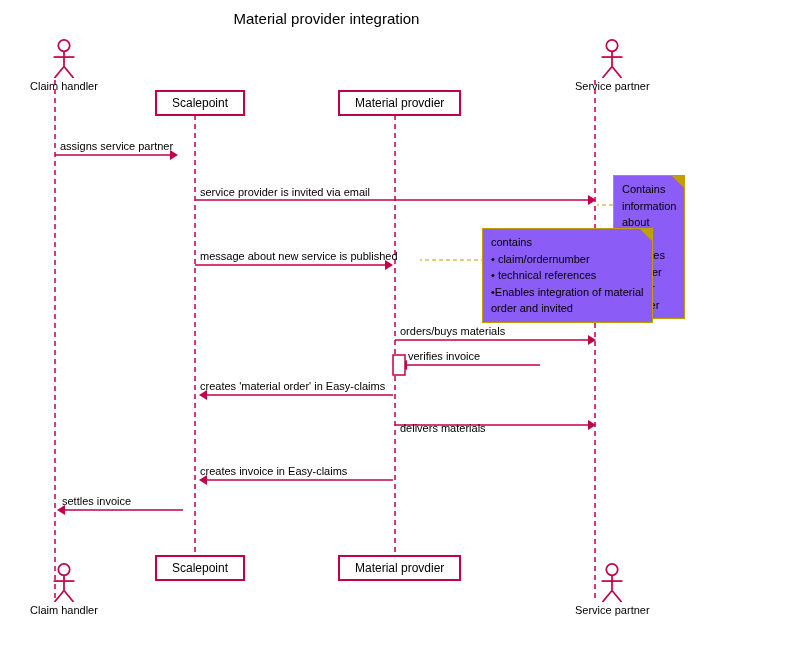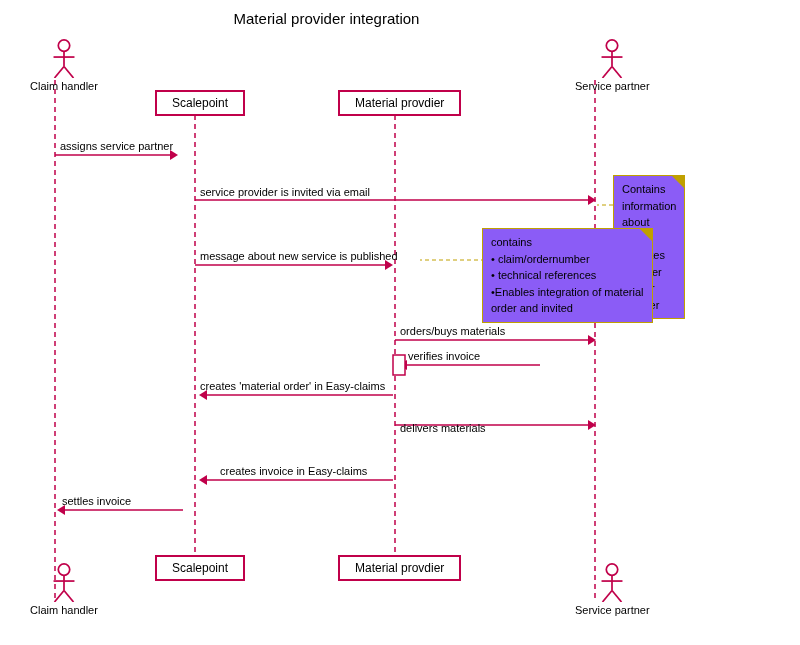--- a/index.html
+++ b/index.html
@@ -181,21 +181,21 @@
   <div class="lifeline-box" style="left:155px;top:555px;">Scalepoint</div>
   <div class="lifeline-box" style="left:338px;top:555px;">Material provdier</div>
 
   <div class="arrow-label" style="left:60px;top:140px;">assigns service partner</div>
   <div class="arrow-label" style="left:200px;top:186px;">service provider is invited via email</div>
   <div class="arrow-label" style="left:200px;top:250px;">message about new service is published</div>
   <div class="arrow-label" style="left:400px;top:325px;">orders/buys materials</div>
   <div class="arrow-label" style="left:408px;top:350px;">verifies invoice</div>
   <div class="arrow-label" style="left:200px;top:380px;">creates 'material order' in Easy-claims</div>
   <div class="arrow-label" style="left:400px;top:422px;">delivers materials</div>
-  <div class="arrow-label" style="left:200px;top:465px;margin-left:20px;">creates invoice in Easy-claims</div>
+  <div class="arrow-label" style="left:200px;top:465px;">creates invoice in Easy-claims</div>
   <div class="arrow-label" style="left:62px;top:495px;">settles invoice</div>
 
   <div class="note-box" style="left:613px;top:175px;max-width:165px;">
     <span>Contains information about claim</span><br>
     <span>• creates provider</span><br>
     <span>• order number</span>
   </div>
 
   <div class="note-box" style="left:482px;top:228px;max-width:285px;">
     <span>contains</span><br>

